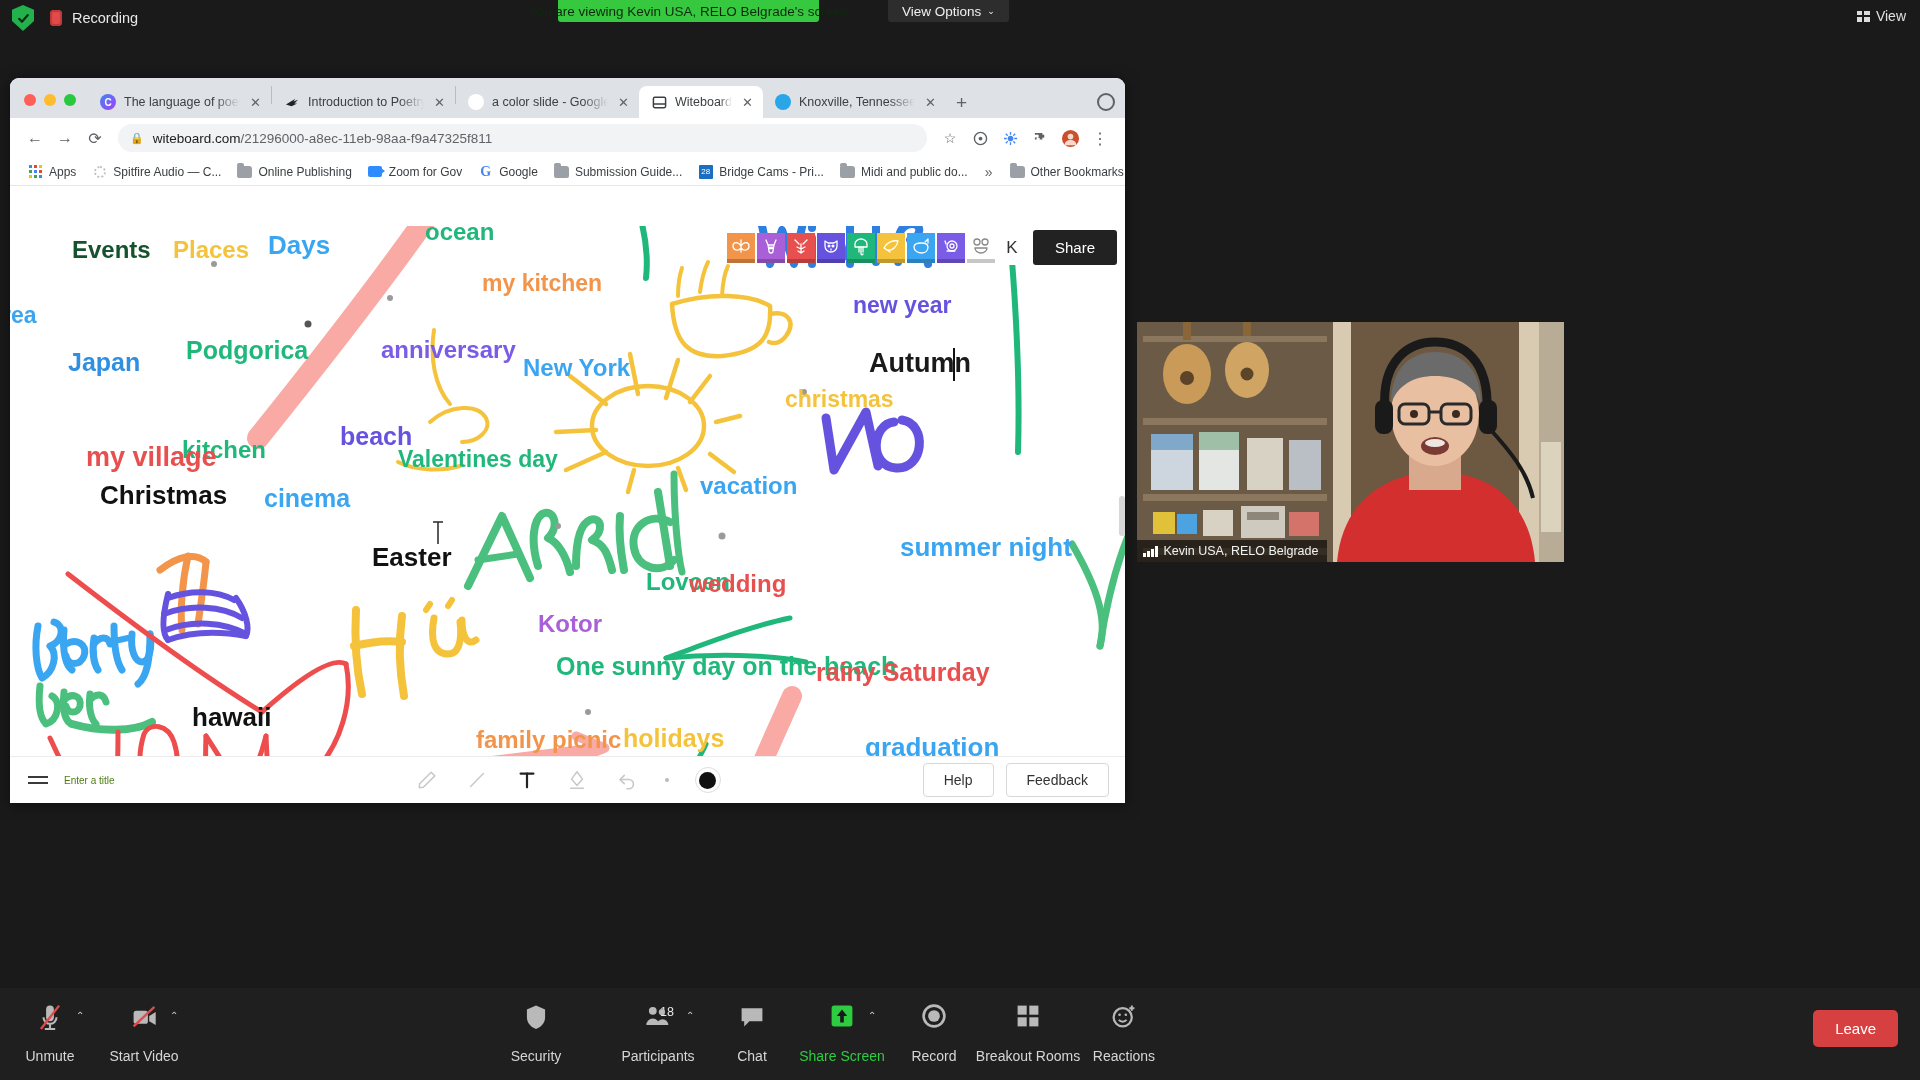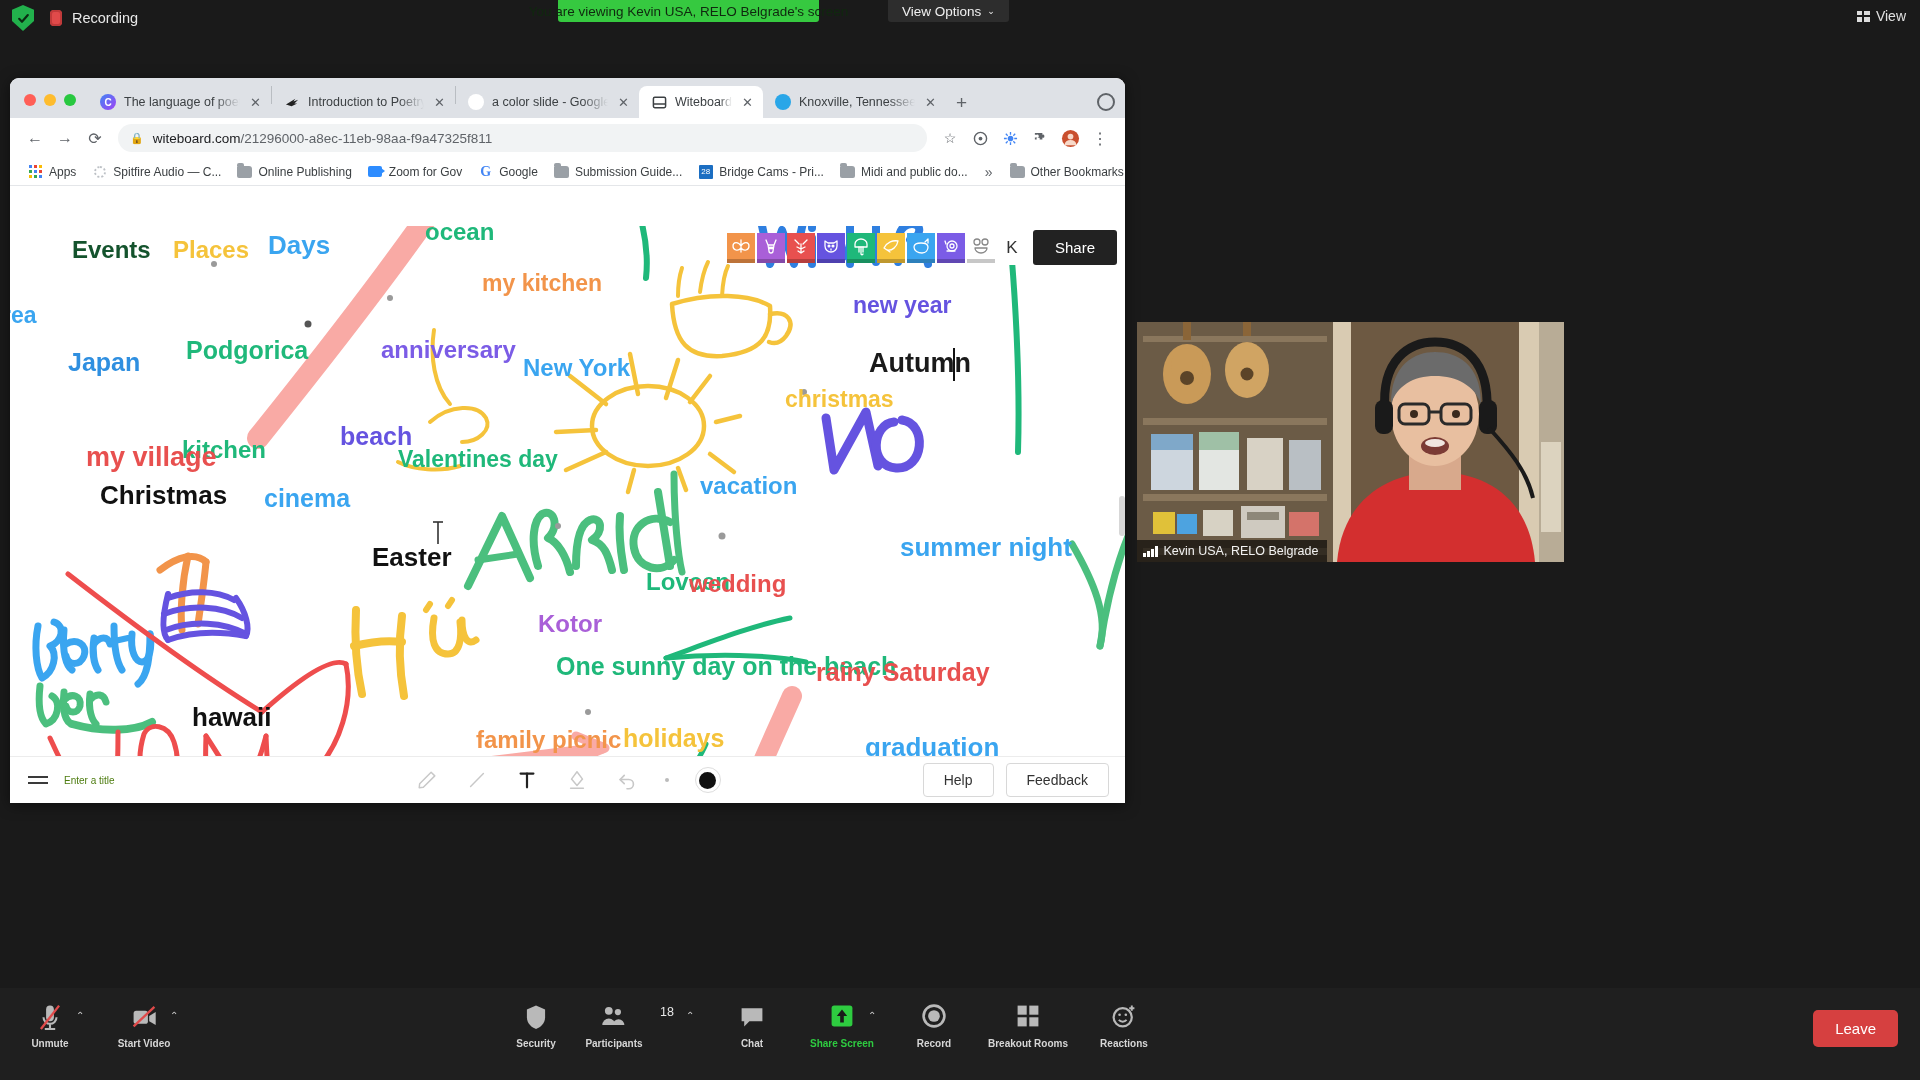--- a/index.html
+++ b/index.html
@@ -197,21 +197,21 @@
 
   
   #zoom-bottom-bar {
     position: absolute; left: 0; bottom: 0; width: 1920px; height: 92px;
     background: #1f1f1f;
   }
   .zb-item { position: absolute; top: 12px; display: flex; flex-direction: column;
     align-items: center; width: 92px; }
   .zb-ic { height: 32px; display: flex; align-items: center; justify-content: center; }
   .zb-ic svg { width: 26px; height: 28px; }
-  .zb-lb { margin-top: 6px; font-size: 10px; color: #d6d6d6; white-space: nowrap; font-weight: bold; }
+  .zb-lb { margin-top: 16px; font-size: 14px; color: #d6d6d6; white-space: nowrap; }
   .zb-caret { position: absolute; top: 22px; color: #cfcfcf; font-size: 10px; }
   .zb-count { position: absolute; font-size: 12.5px; color: #e8e8e8; }
   #leave-btn { position: absolute; right: 22px; top: 22px; background: #d64040; color: #fff;
     font-size: 15px; padding: 10px 22px; border-radius: 5px; }
 </style>
 </head>
 <body>
 
 <div id="zoom-top-bar">
   <div class="shield-badge">
@@ -782,21 +782,21 @@
       <div class="zb-item" style="left: 490px;">
         <div class="zb-ic">
           <svg viewBox="0 0 20 20">
             <path d="M10 2l7 3v6c0 5-4 8-7 9-3-1-7-4-7-9V5z" fill="#b9b9b9"></path>
           </svg>
         </div>
         <div class="zb-lb" style="color:#d6d6d6">Security</div>
       </div>
       <div class="zb-count" style="left: 660px; top: 17px;">18</div>
       <div class="zb-caret" style="left: 686px;">⌃</div>
-      <div class="zb-item" style="left: 568px;">
+      <div class="zb-item" style="left: 612px;">
         <div class="zb-ic">
           <svg viewBox="0 0 20 20">
             <circle cx="6" cy="6" r="3" fill="#b9b9b9"></circle>
             <path d="M1 17a5 5 0 0 1 10 0z" fill="#b9b9b9"></path>
             <circle cx="13" cy="7" r="2.4" fill="#b9b9b9"></circle>
             <path d="M9 17a4.5 4.5 0 0 1 9 0z" fill="#b9b9b9"></path>
           </svg>
         </div>
         <div class="zb-lb" style="color:#d6d6d6">Participants</div>
       </div>

